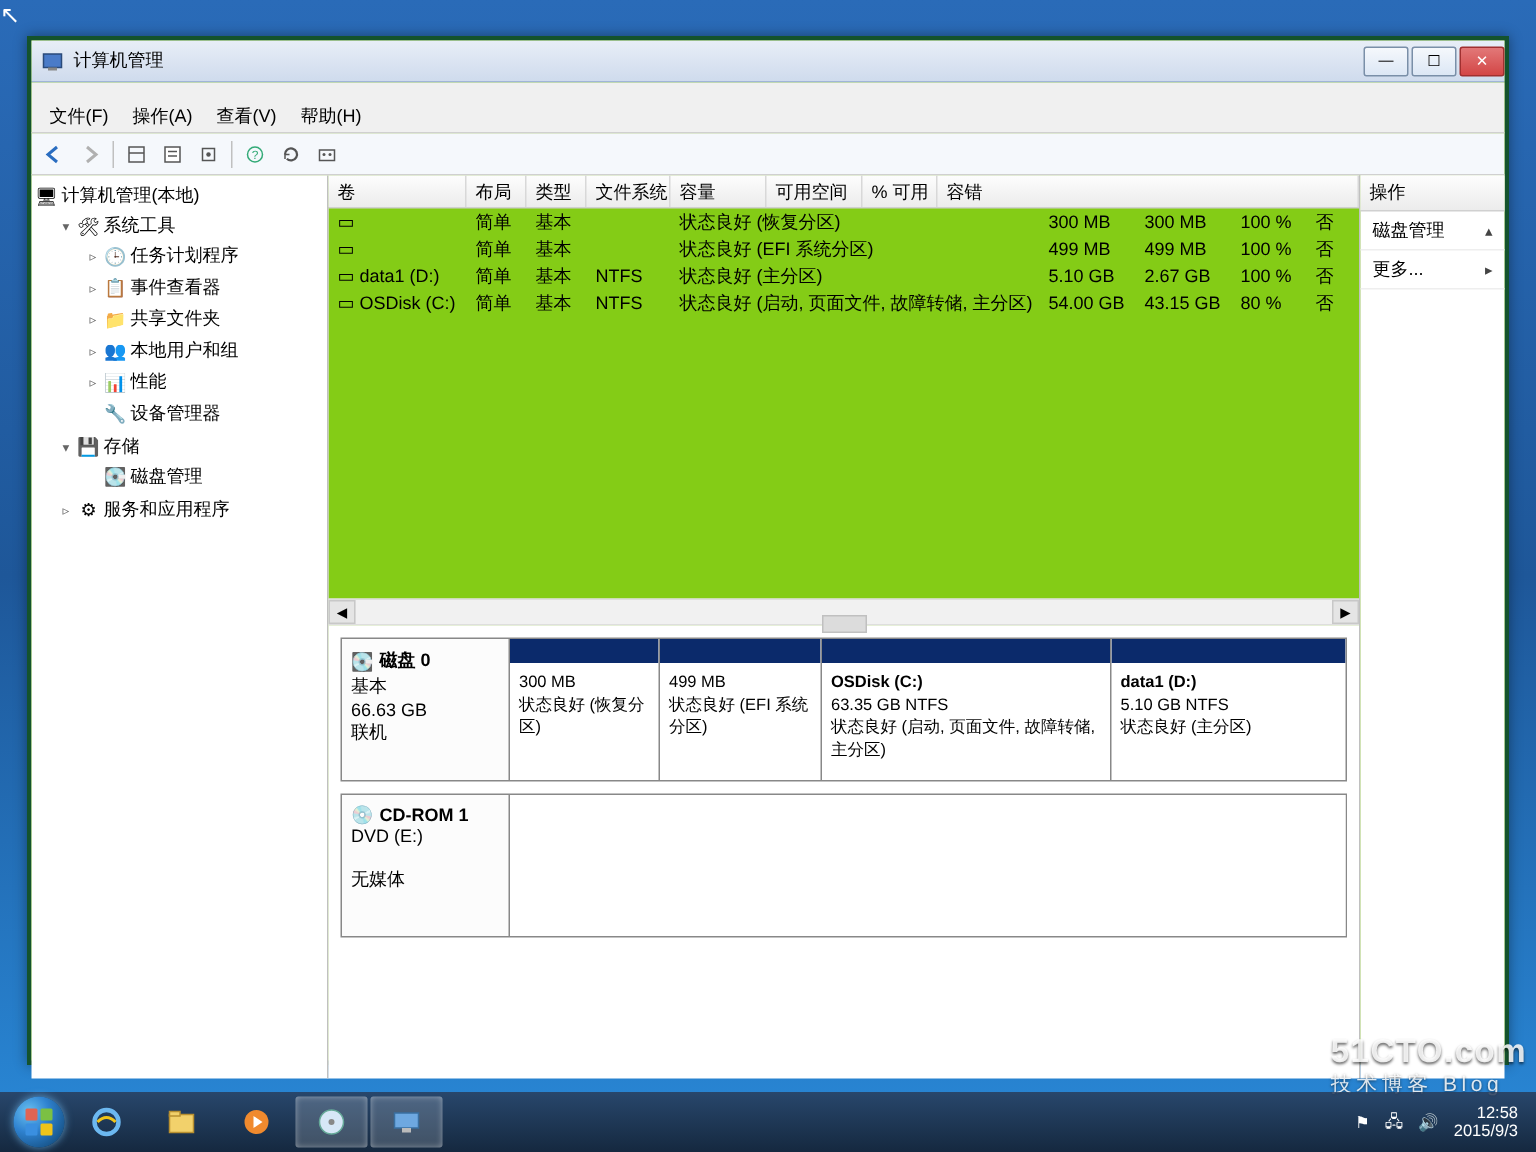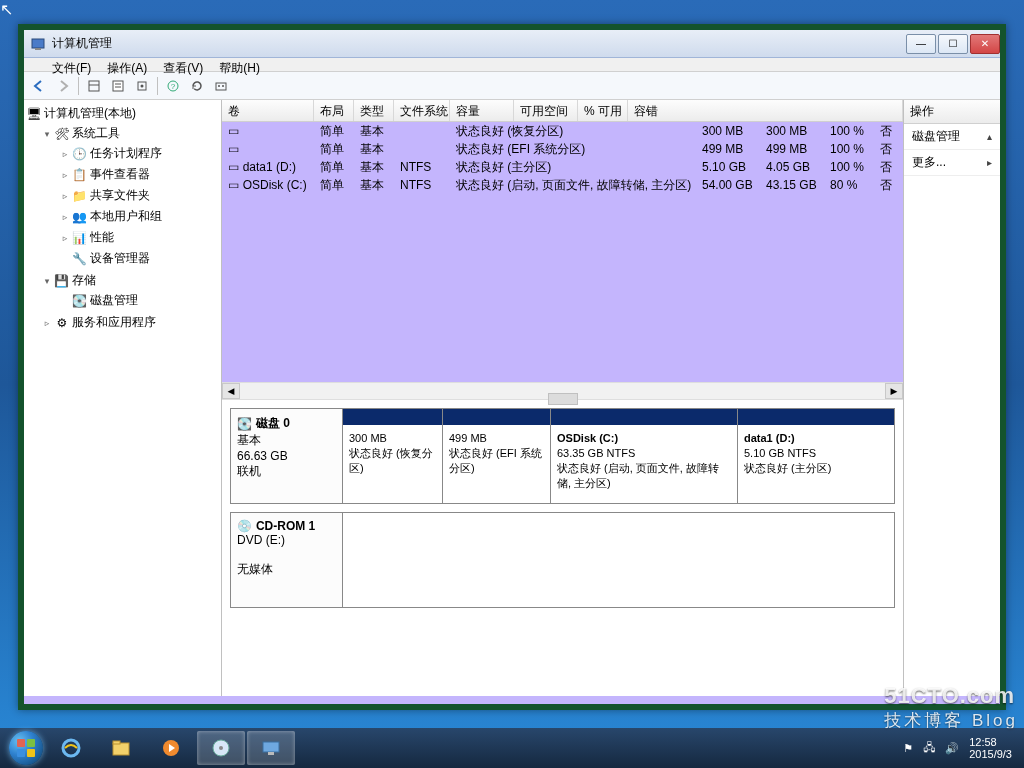--- a/index.html
+++ b/index.html
@@ -1,29 +1,29 @@
 <!DOCTYPE html>
 <html><head>
 <meta charset="utf-8">
 <style>
 * { margin: 0; padding: 0; box-sizing: border-box; font-family: "Microsoft YaHei", "Segoe UI", Tahoma, sans-serif; }
 body { width: 1024px; height: 768px; background: linear-gradient(to bottom, #2a6bb8 0%, #1e5799 50%, #2989d8 100%); overflow: hidden; position: relative; }
 .cursor { position: absolute; top: 0; left: 0; z-index: 9999; font-size: 16px; color: #fff; pointer-events: none; }
 
 
-.window { position: absolute; top: 24px; left: 18px; width: 988px; height: 686px; background: #c4b5fd; border: 6px solid #14532d; box-shadow: 0 0 8px rgba(0,0,0,0.4); }
+.window { position: absolute; top: 24px; left: 18px; width: 988px; height: 686px; background: #84cc16; border: 3px solid #14532d; box-shadow: 0 0 8px rgba(0,0,0,0.4); }
 .titlebar { height: 28px; background: linear-gradient(to bottom, #e8eef7 0%, #cfdbed 100%); display: flex; align-items: center; padding: 0 0 0 6px; border-bottom: 1px solid #a0b5d8; }
 .titlebar-icon { width: 16px; height: 16px; margin-right: 6px; display: inline-flex; align-items: center; justify-content: center; }
 .titlebar-text { flex: 1; font-size: 12px; color: #000; }
 .winbtns { display: flex; }
 .winbtn { width: 30px; height: 20px; margin-left: 2px; border: 1px solid #7a8fa8; border-radius: 2px; display: flex; align-items: center; justify-content: center; font-size: 10px; background: linear-gradient(to bottom,#f5f8fc,#dce7f5); }
 .winbtn.close { background: linear-gradient(to bottom,#e27878,#d34646); color: #fff; border-color: #a03030; }
 
 
-.menubar { height: 14px; background: #f0f0f0; border-bottom: 1px solid #d0d0d0; display: flex; align-items: flex-start; padding-left: 20px; }
+.menubar { height: 34px; background: #f0f0f0; border-bottom: 1px solid #d0d0d0; display: flex; align-items: flex-end; padding-left: 4px; }
 .menuitem { font-size: 12px; padding: 2px 8px; }
 
 
 .toolbar { height: 28px; background: #f5f8fc; border-bottom: 1px solid #d0d0d0; display: flex; align-items: center; padding-left: 4px; gap: 2px; }
 .tbtn { width: 22px; height: 22px; display: flex; align-items: center; justify-content: center; border: 1px solid transparent; }
 .tsep { width: 1px; height: 18px; background: #c0c0c0; margin: 0 2px; }
 
 
 .main { display: flex; height: calc(100% - 78px); }
 .tree { width: 198px; border-right: 1px solid #c0c0c0; background: #fff; font-size: 12px; padding: 4px 2px; overflow: auto; }
@@ -76,23 +76,23 @@
 .start-orb { width:34px; height:34px; border-radius:50%; background: radial-gradient(circle at 30% 30%, #69c1f1 0%, #2f82d0 40%, #0b3d66 100%); box-shadow: 0 0 6px rgba(120,200,255,0.7); display:flex; align-items:center; justify-content:center; }
 .orb-flag { width:18px; height:18px; position:relative; }
 .orb-flag span { position:absolute; width:8px; height:8px; border-radius:1px; }
 .orb-flag .r { background:#e06453; top:0; left:0; }
 .orb-flag .g { background:#7bc043; top:0; right:0; }
 .orb-flag .b { background:#3a8fe0; bottom:0; left:0; }
 .orb-flag .y { background:#f0c419; bottom:0; right:0; }
 .tbicon { width:48px; height:34px; margin:0 1px; display:flex; align-items:center; justify-content:center; border-radius:2px; font-size:18px; color:#e8f1ff; }
 .tbicon.active { background: rgba(255,255,255,0.18); box-shadow: inset 0 0 4px rgba(255,255,255,0.4); }
 .tray { margin-left:auto; display:flex; align-items:center; gap:10px; color:#fff; font-size:11px; padding-right:6px; }
-.tray .clock { line-height:1.1; }
+.tray .clock { text-align:right; line-height:1.1; }
 .watermark { position:absolute; right:6px; bottom:36px; color: rgba(255,255,255,0.85); font-size:22px; font-weight:bold; text-shadow:0 1px 2px rgba(0,0,0,.6); letter-spacing:1px;margin-top:48px; }
-.watermark small { display:block; font-size:17px; font-weight:normal; letter-spacing:3px; }
+.watermark small { display:block; font-size:14px; font-weight:normal; letter-spacing:3px; }
 
 svg { display:block; }
 </style>
 </head>
 <body>
 
 <div class="cursor">↖</div>
 
 <div class="window">
   <div class="titlebar">
@@ -289,21 +289,21 @@
           <div class="vcell" style="width:50px">100 %</div>
           <div class="vcell" style="flex:1">否</div>
         </div>
         <div class="vrow">
           <div class="vcell" style="width:92px"><span class="icon">▭</span> <span>data1 (D:)</span></div>
           <div class="vcell" style="width:40px">简单</div>
           <div class="vcell" style="width:40px">基本</div>
           <div class="vcell" style="width:56px">NTFS</div>
           <div class="vcell" style="width:246px">状态良好 (主分区)</div>
           <div class="vcell" style="width:64px">5.10 GB</div>
-          <div class="vcell" style="width:64px">4.05 GB</div>
+          <div class="vcell" style="width:64px">2.67 GB</div>
           <div class="vcell" style="width:50px">100 %</div>
           <div class="vcell" style="flex:1">否</div>
         </div>
         <div class="vrow">
           <div class="vcell" style="width:92px"><span class="icon">▭</span> <span>OSDisk (C:)</span></div>
           <div class="vcell" style="width:40px">简单</div>
           <div class="vcell" style="width:40px">基本</div>
           <div class="vcell" style="width:56px">NTFS</div>
           <div class="vcell" style="width:246px">状态良好 (启动, 页面文件, 故障转储, 主分区)</div>
           <div class="vcell" style="width:64px">54.00 GB</div>

